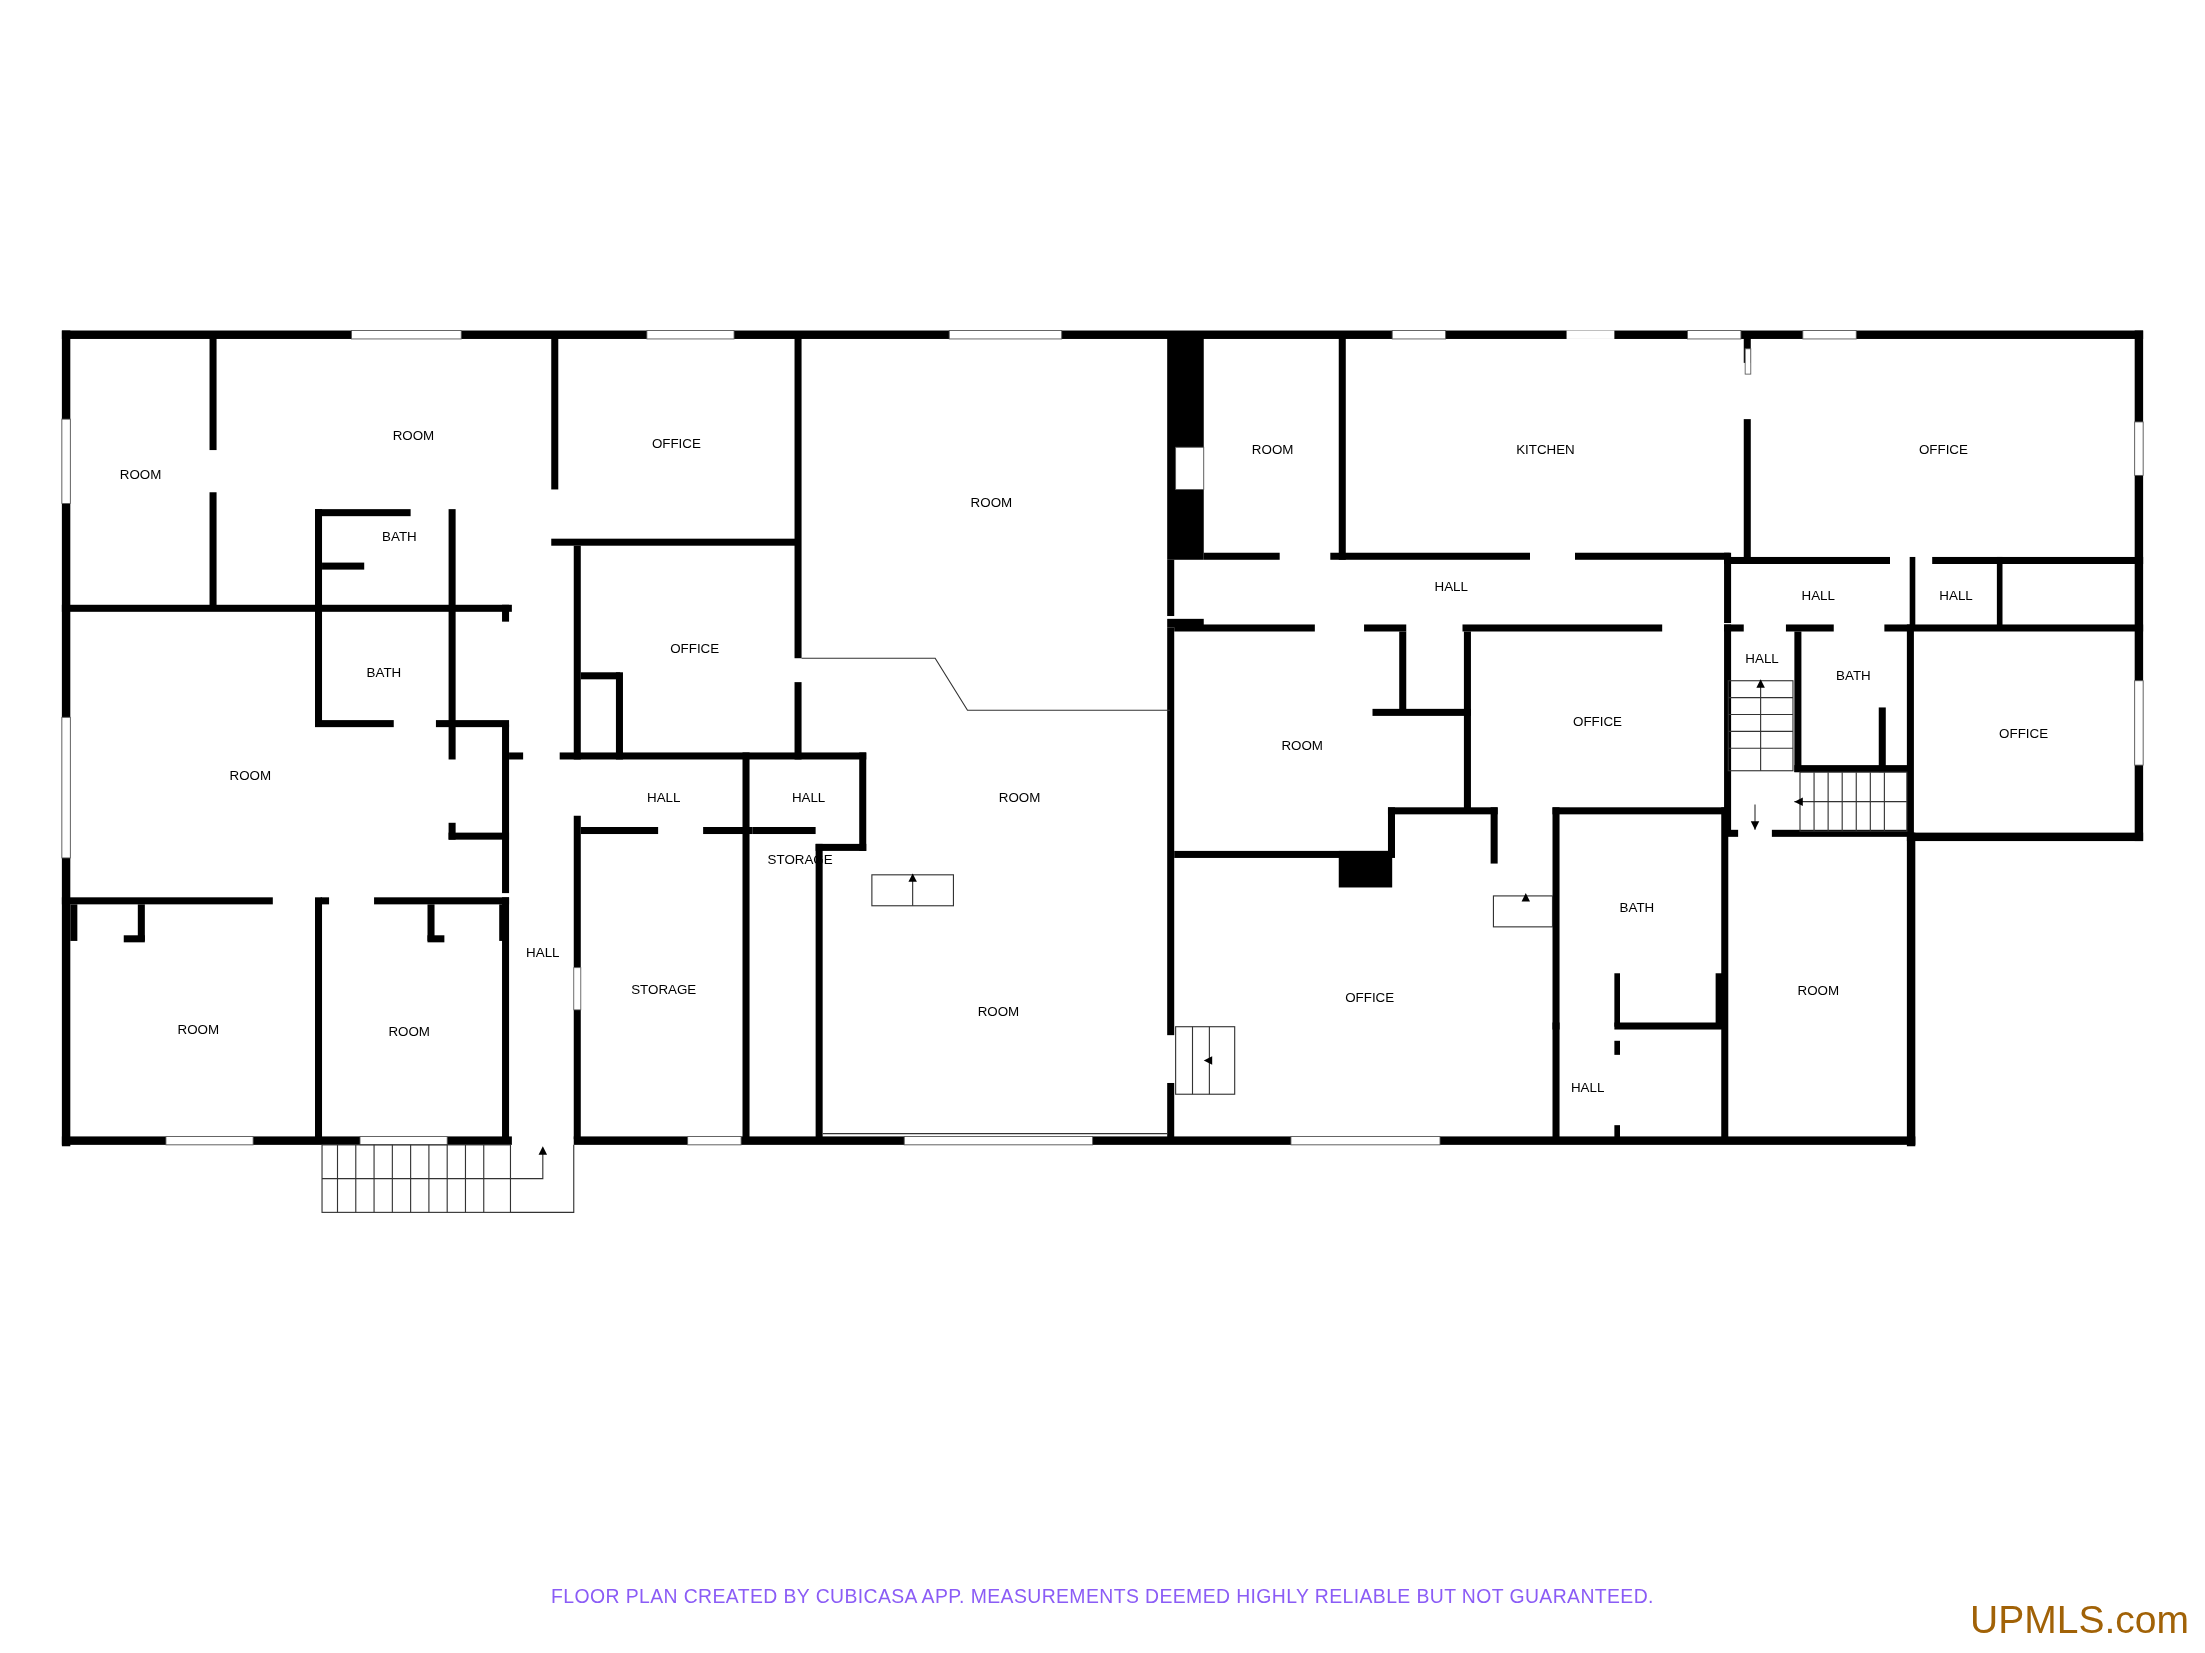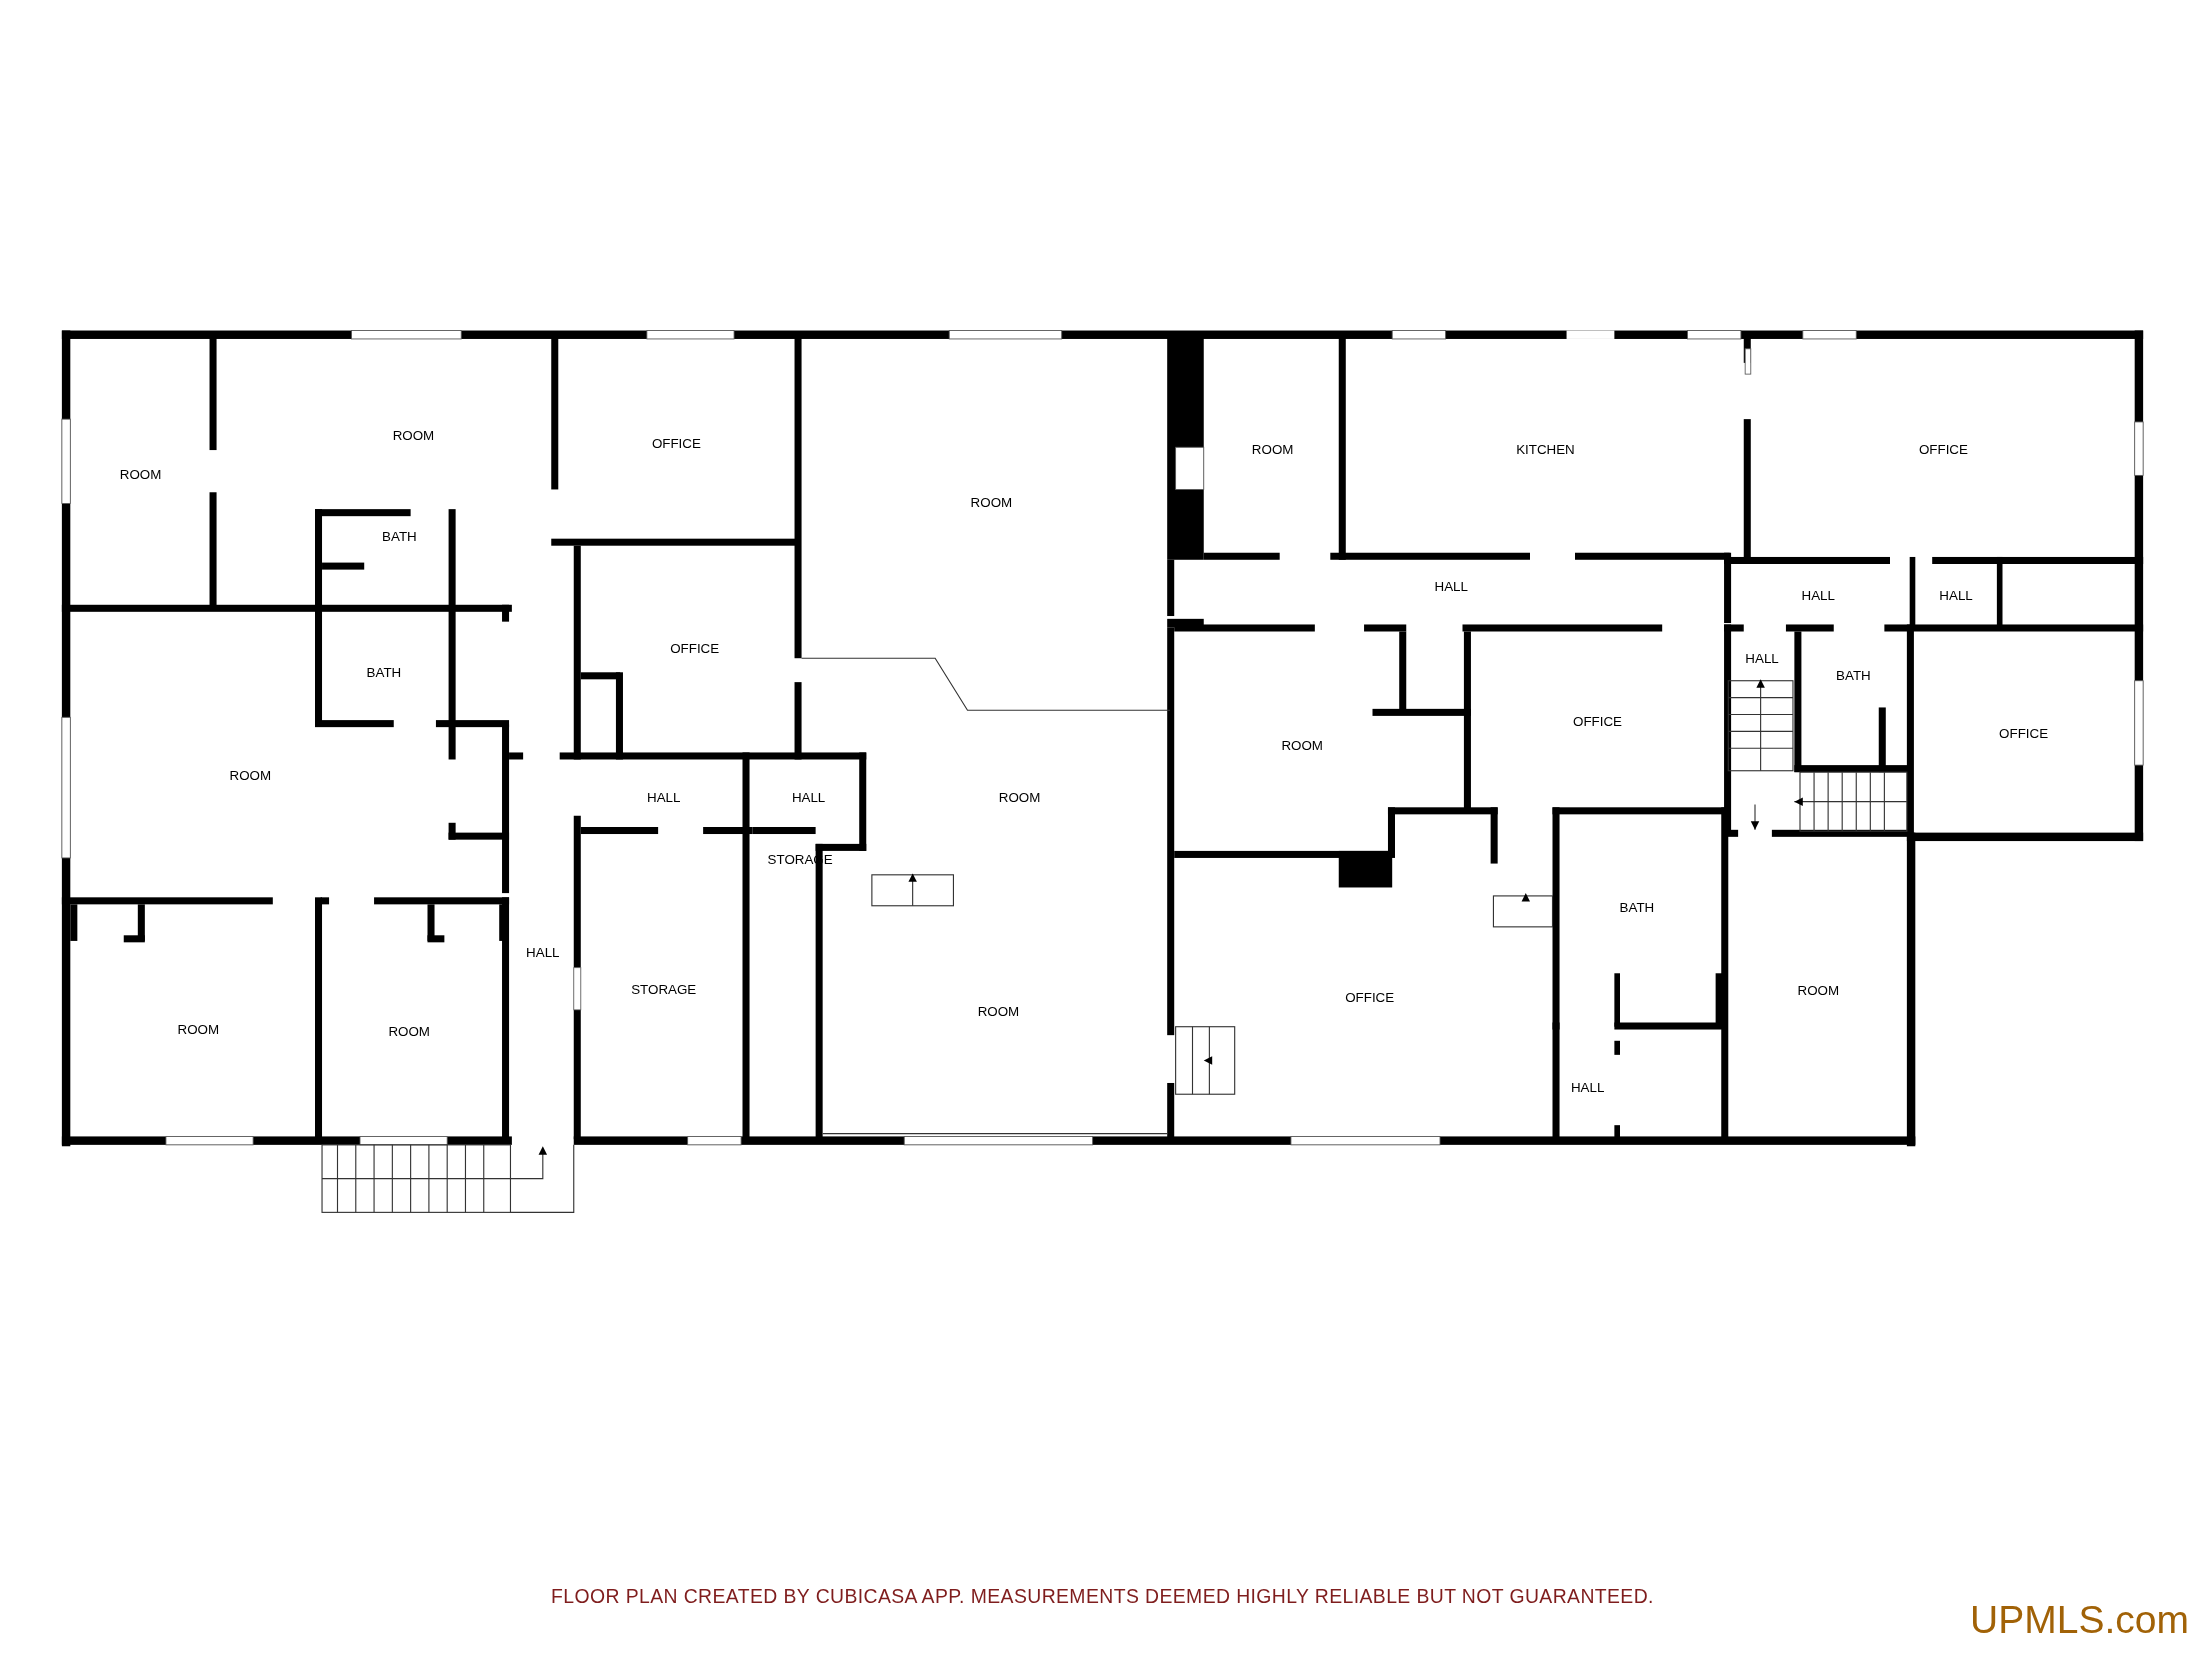--- a/index.html
+++ b/index.html
@@ -3,21 +3,21 @@
 <meta charset="utf-8">
 <style>
   html,body{margin:0;padding:0;background:#fff;}
   body{width:2205px;height:1654px;position:relative;overflow:hidden;font-family:"Liberation Sans",sans-serif;}
   svg{position:absolute;left:0;top:0;width:2205px;height:1654px;}
   .w{fill:#000;}
   .win{fill:#fff;stroke:#555;stroke-width:0.6;}
   .door{fill:#fff;}
   .stair{fill:none;stroke:#333;stroke-width:0.8;}
   .lbl{font-family:"Liberation Sans",sans-serif;font-size:9.5px;fill:#000;text-anchor:middle;dominant-baseline:middle;}
-  .footer{position:absolute;left:0;width:100%;text-align:center;top:1585px;font-size:19.4px;color:#7f1d1d;letter-spacing:0.4px;font-family:"Liberation Sans",sans-serif;}
+  .footer{position:absolute;left:0;width:100%;text-align:center;top:1585px;font-size:19.4px;color:#8b5cf6;letter-spacing:0.4px;font-family:"Liberation Sans",sans-serif;}
   .brand{position:absolute;right:16px;top:1598px;font-size:39px;color:#a16207;font-family:"Liberation Sans",sans-serif;font-weight:normal;}
 </style>
 </head>
 <body>
 
 <svg viewBox="0 0 1568 1176" preserveAspectRatio="none">
 
   <g>
     <rect class="w" x="44" y="235" width="1480" height="6"></rect>
     <rect class="w" x="44" y="235" width="6" height="580"></rect>

